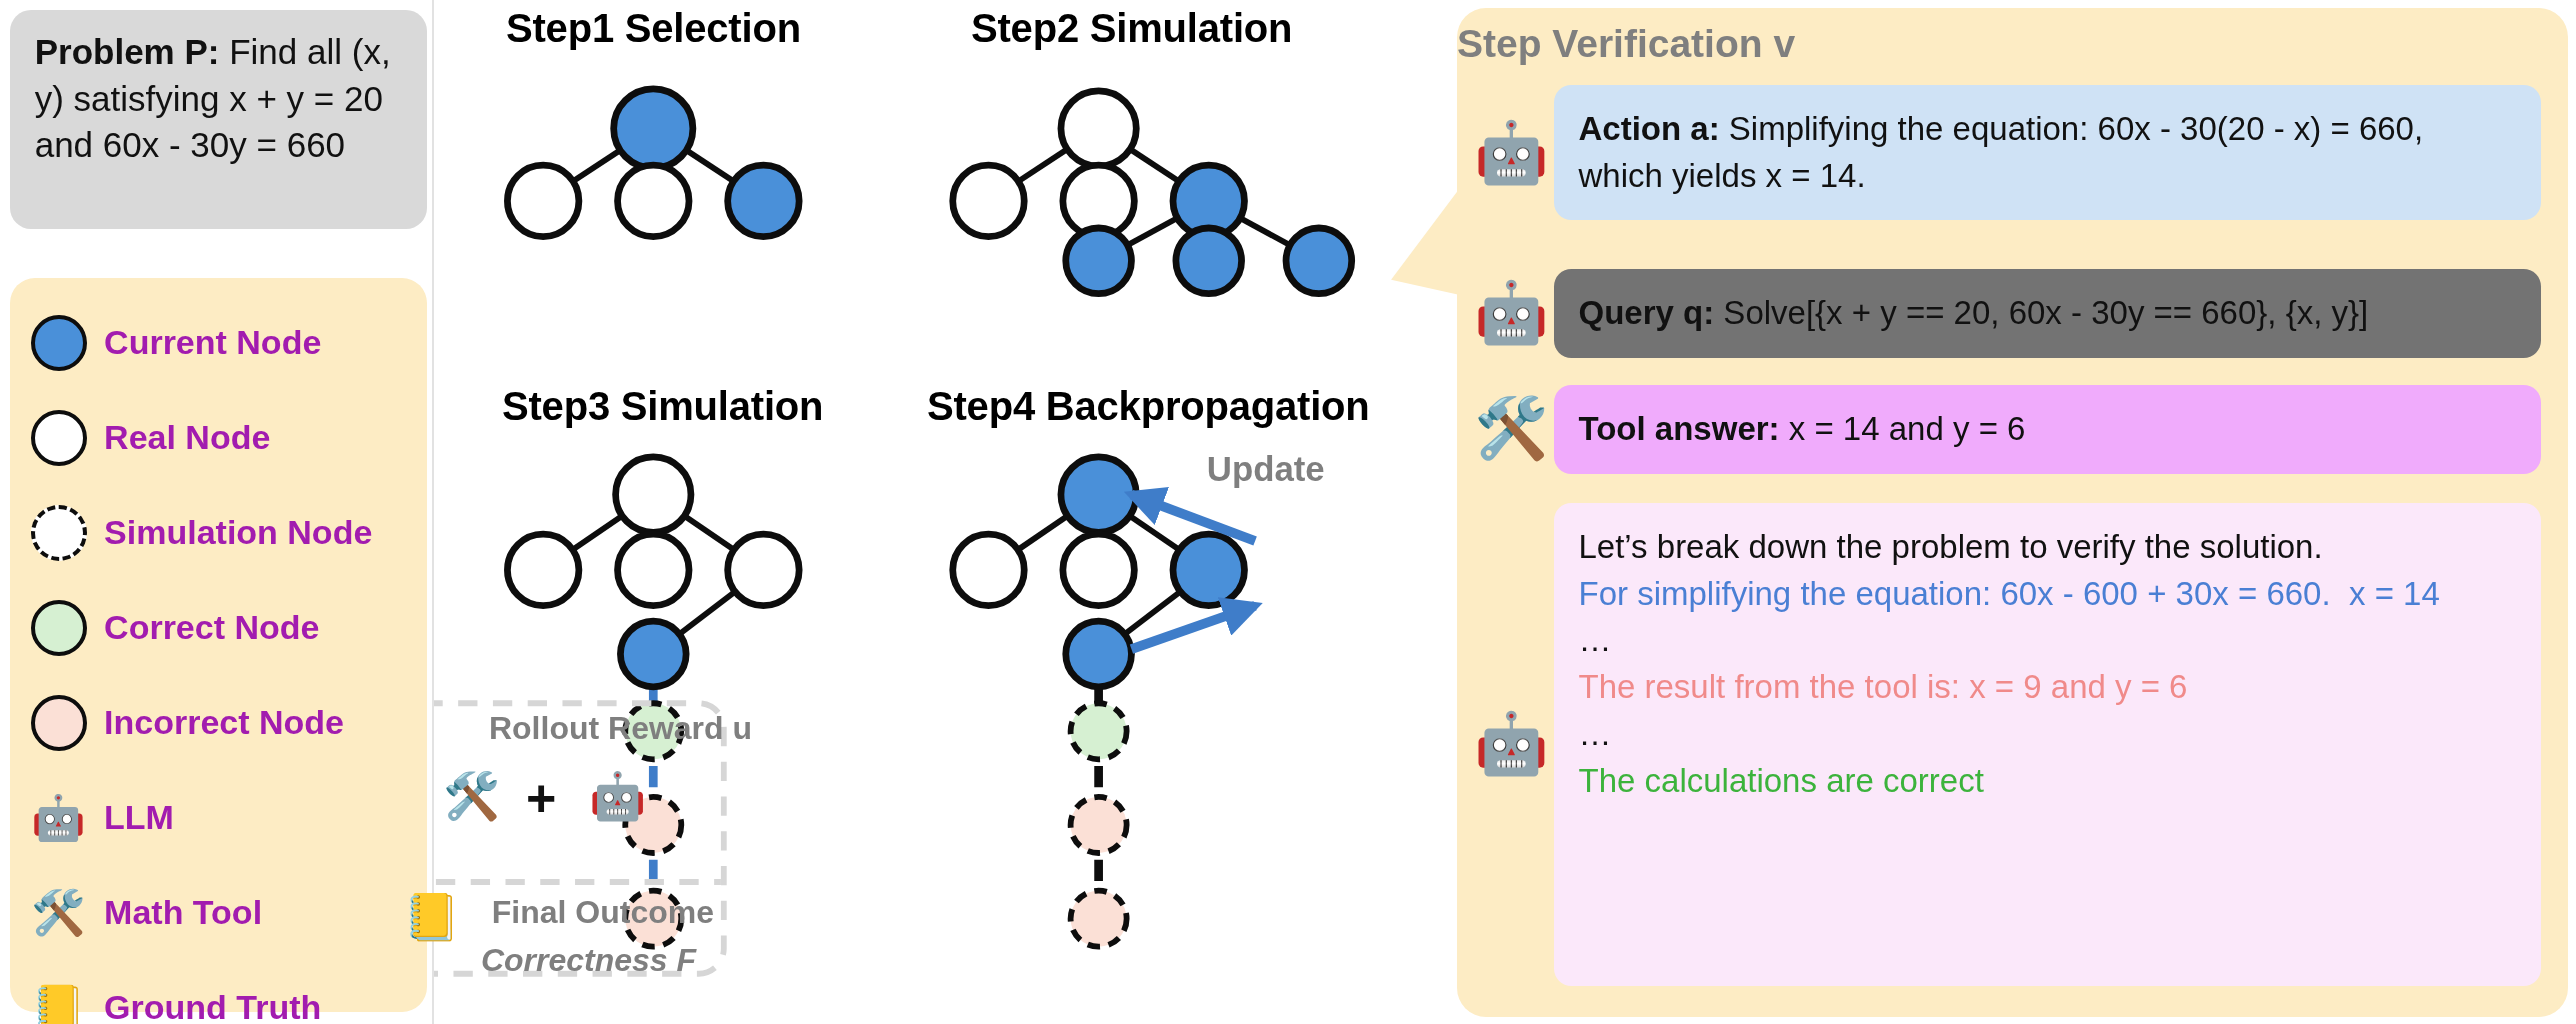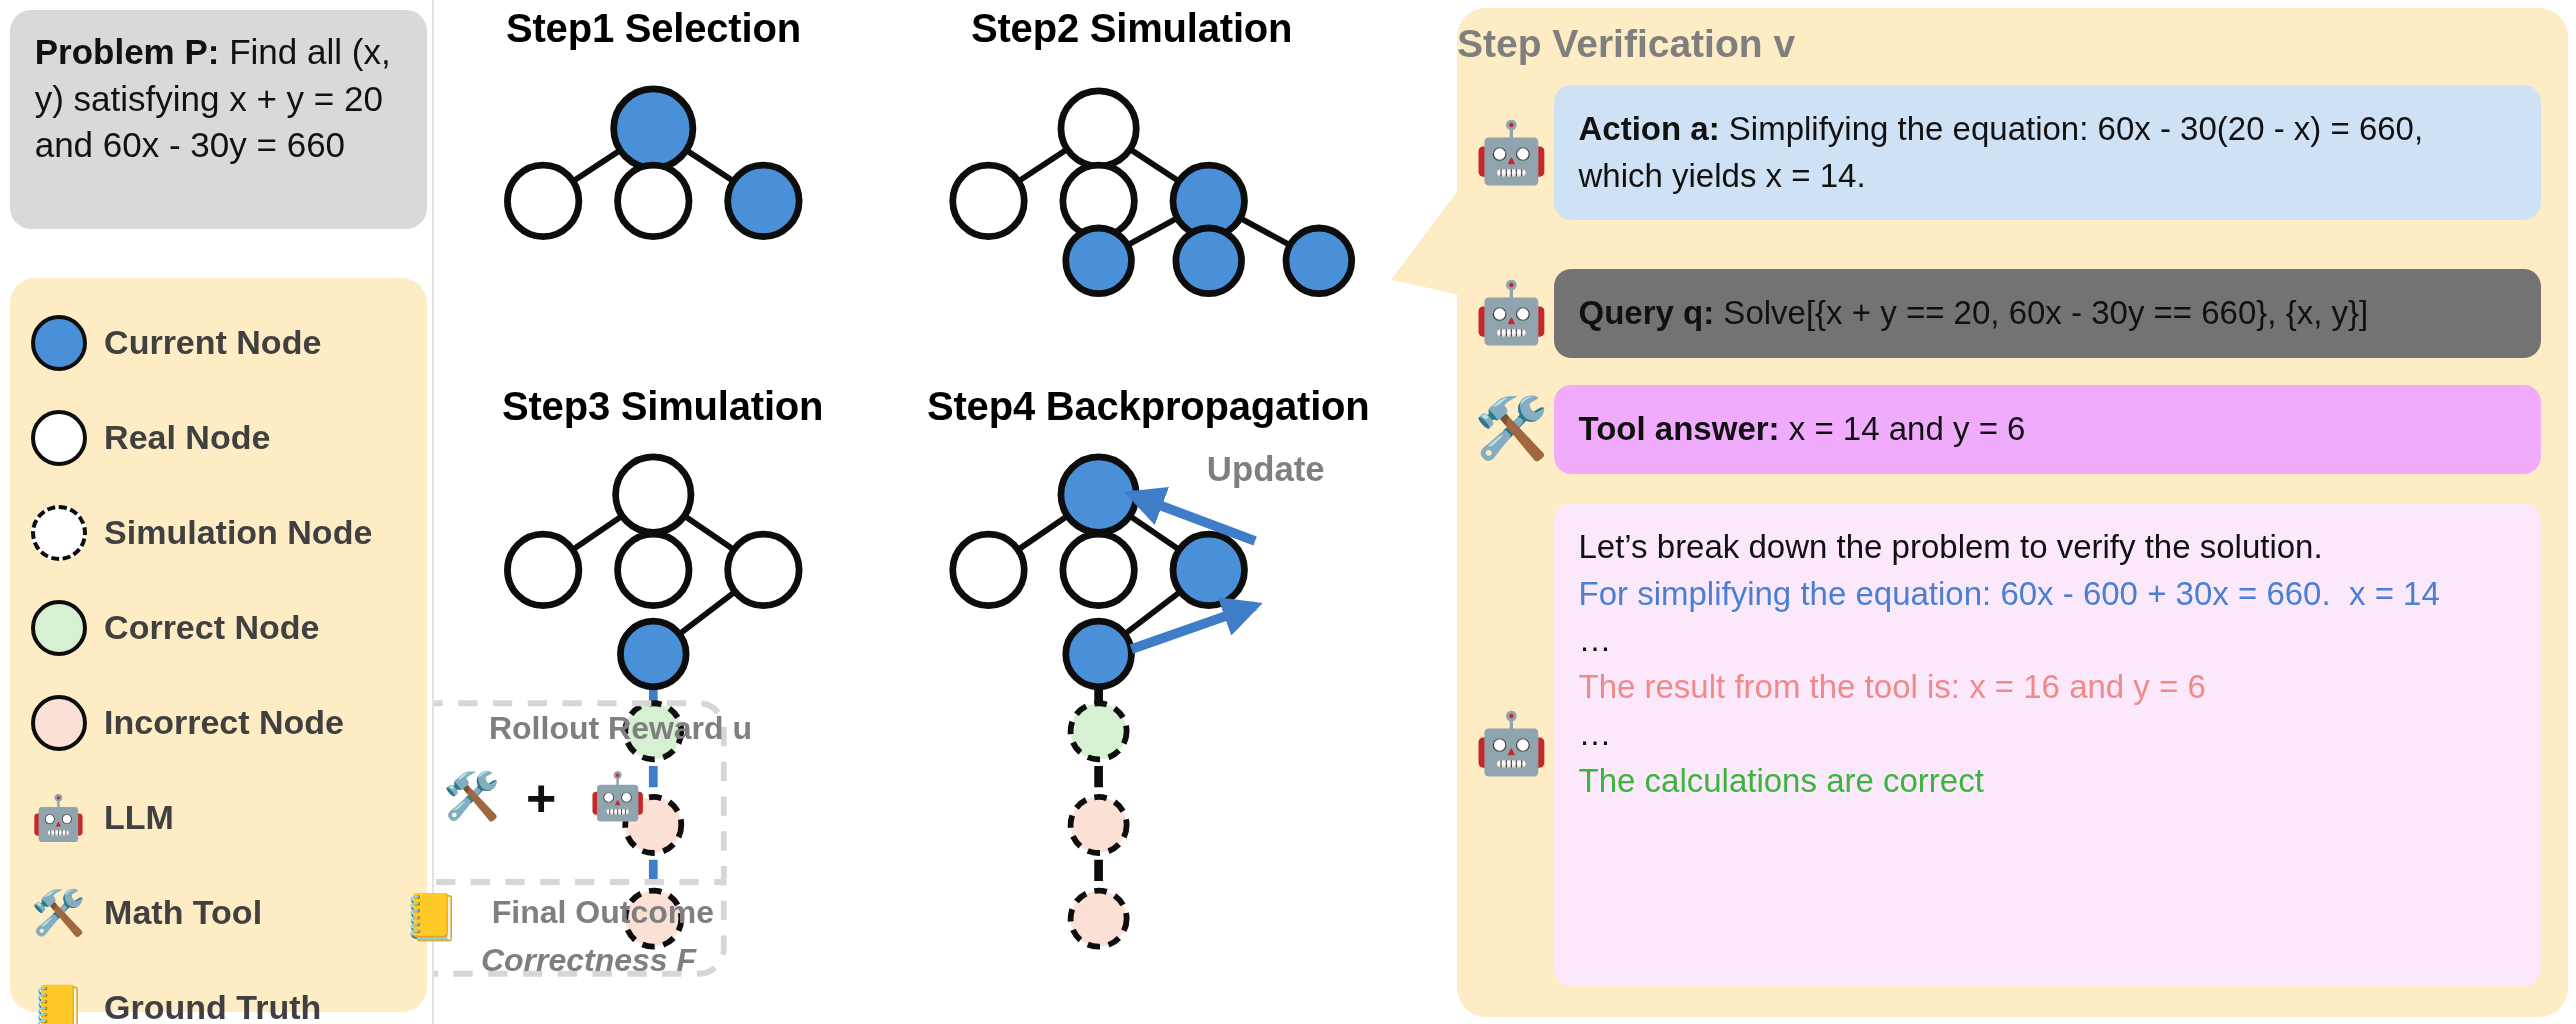--- a/index.html
+++ b/index.html
@@ -31,21 +31,21 @@
   .legend-row {
     display: flex; align-items: center; height: 95px;
   }
   .legend-swatch { width: 56px; height: 56px; border-radius: 50%; flex: 0 0 56px; }
   .sw-current  { background:#4a90d9; border:4.8px solid #0d0d0d; }
   .sw-real     { background:#ffffff; border:4.8px solid #0d0d0d; }
   .sw-sim      { background:#ffffff; border:4.8px dashed #0d0d0d; }
   .sw-correct  { background:#d6f0d2; border:4.8px solid #0d0d0d; }
   .sw-incorrect{ background:#fbe0d6; border:4.8px solid #0d0d0d; }
   .legend-emoji { width:56px; flex:0 0 56px; font-size:44px; line-height:1; text-align:center; }
-  .legend-label { margin-left: 17.4px; font-size: 34px; font-weight: bold; color: #404040; white-space: nowrap; }
+  .legend-label { margin-left: 17.4px; font-size: 34px; font-weight: bold; color: #a21caf; white-space: nowrap; }
 
   .col-divider { position:absolute; left:432px; top:0; width:1.9px; height:1024px; background:#e2e2e2; }
 
   
   #mid-col { position: absolute; left: 434px; top: 0; width: 1023px; height: 800px; background:#fff; }
   .step-title {
     position: absolute; font-size: 40px; font-weight: bold; color:#000;
     white-space: nowrap; letter-spacing: -0.2px;
   }
   .mid-svg { position:absolute; left:0; top:0; width:1023px; height:1024px; }
@@ -272,21 +272,21 @@
         <b>Tool answer:</b><span> x = 14 and y = 6</span>
       </div>
     </div>
 
     <div class="vrow" style="left:13.5px; top:495px; width:1086px;">
       <div class="vicon">🤖</div>
       <div class="vbox box-verify" style="width:987px; min-height:483px;">
         <span class="vline">Let’s break down the problem to verify the solution.</span>
         <span class="vline c-blue">For simplifying the equation: 60x - 600 + 30x = 660.  x = 14</span>
         <span class="vline c-dots">…</span>
-        <span class="vline c-pink">The result from the tool is: x = 16 and y = 6</span>
+        <span class="vline c-pink">The result from the tool is: x = 9 and y = 6</span>
         <span class="vline c-dots">…</span>
         <span class="vline c-green">The calculations are correct</span>
       </div>
     </div>
 
   </div>
 </div>
 
 
 </body></html>

